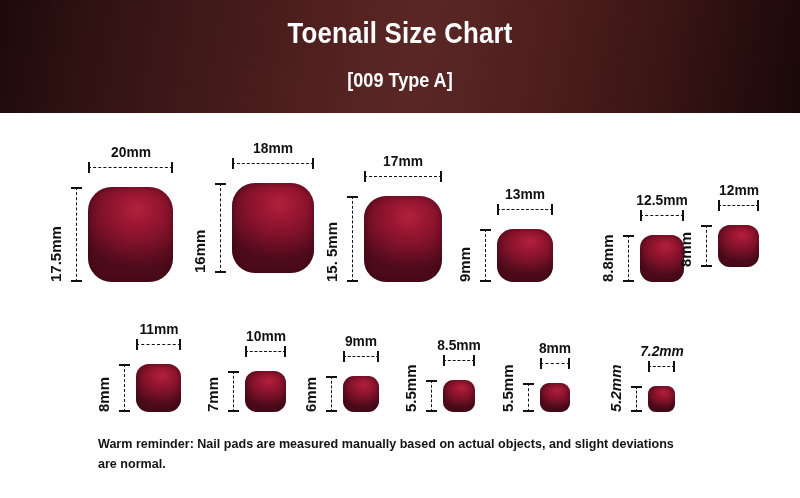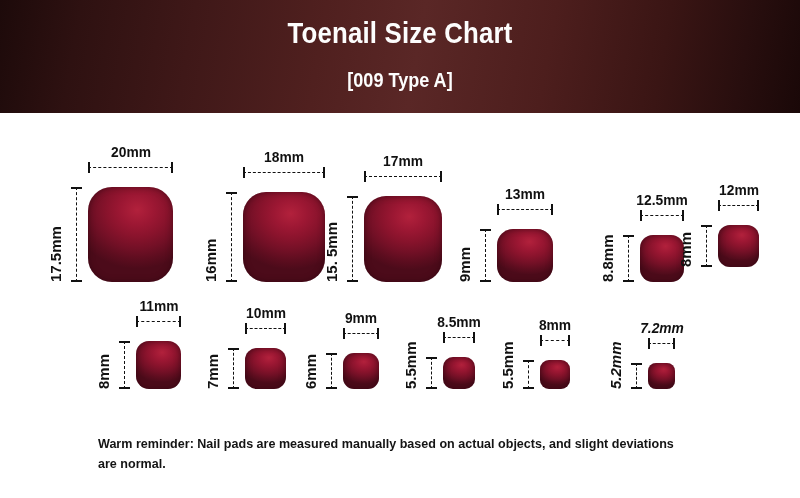--- a/index.html
+++ b/index.html
@@ -62,21 +62,21 @@
     left: 0; top: 113px;
     width: 800px;
     height: 385px;
   }
   .nail-row {
     position: absolute;
     left: 0;
     width: 800px;
   }
   #row-0 { top: 0px;   height: 175px; }
-  #row-1 { top: 167px; height: 115px; }
+  #row-1 { top: 190px; height: 115px; }
 
   .nail-item {
     position: absolute;
     bottom: 0;
   }
 
   
   .nail {
     position: absolute;
     bottom: 0;
@@ -183,21 +183,21 @@
           <span class="cap right"></span>
         </div>
         <div class="label-h" style="left: -17.5px; width: 120px; bottom: 122px;">20mm</div>
         <div class="dim-v" style="left: -17px; bottom: 0px; height: 95px;">
           <span class="cap top"></span>
           <span class="dash"></span>
           <span class="cap bottom"></span>
         </div>
         <div class="label-v" style="left: -24px; bottom: 0px;">17.5mm</div>
       </div>
-      <div class="nail-item" style="left: 232px; bottom: 6px; width: 82px; height: 90px; margin-left: 11px;">
+      <div class="nail-item" style="left: 232px; bottom: 15px; width: 82px; height: 90px;">
         <div class="nail" style="left: 0px; width: 82px; height: 90px; border-radius: 23px;"></div>
         <div class="dim-h" style="left: 0px; width: 82px; bottom: 104px;">
           <span class="cap left"></span>
           <span class="dash"></span>
           <span class="cap right"></span>
         </div>
         <div class="label-h" style="left: -19px; width: 120px; bottom: 117px;">18mm</div>
         <div class="dim-v" style="left: -17px; bottom: 0px; height: 90px;">
           <span class="cap top"></span>
           <span class="dash"></span>

